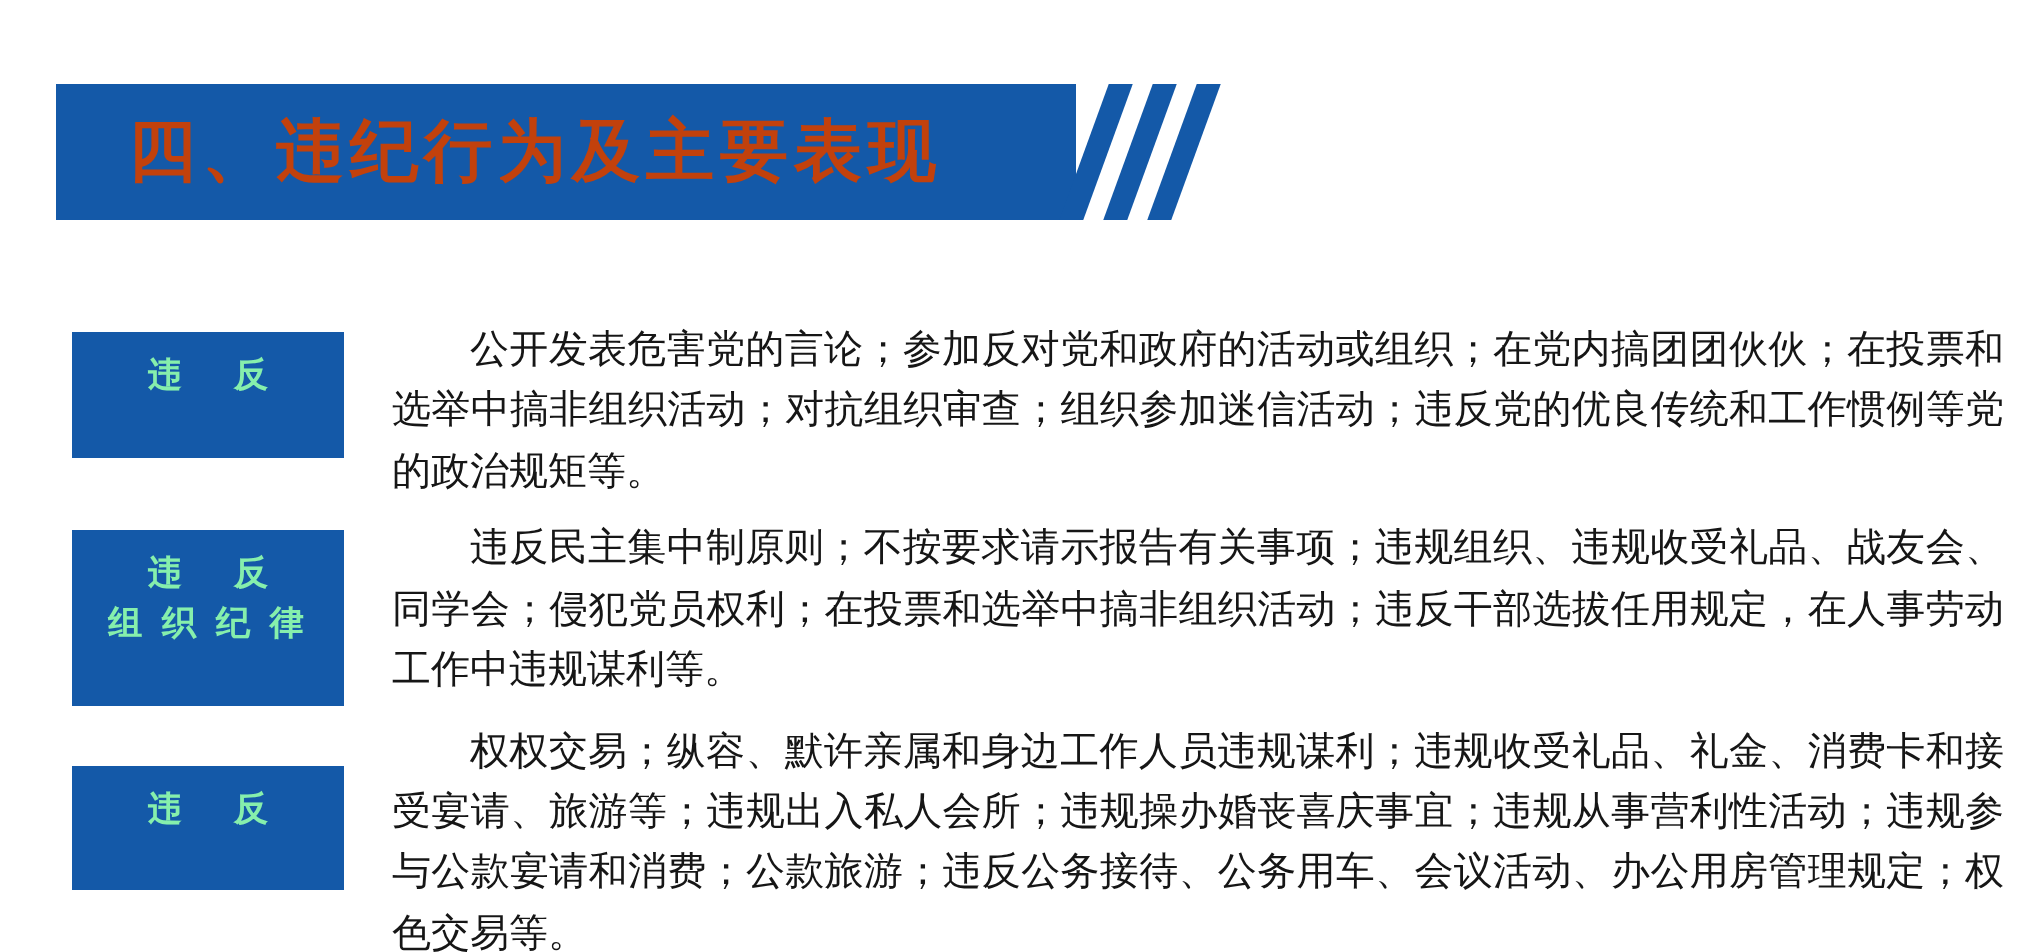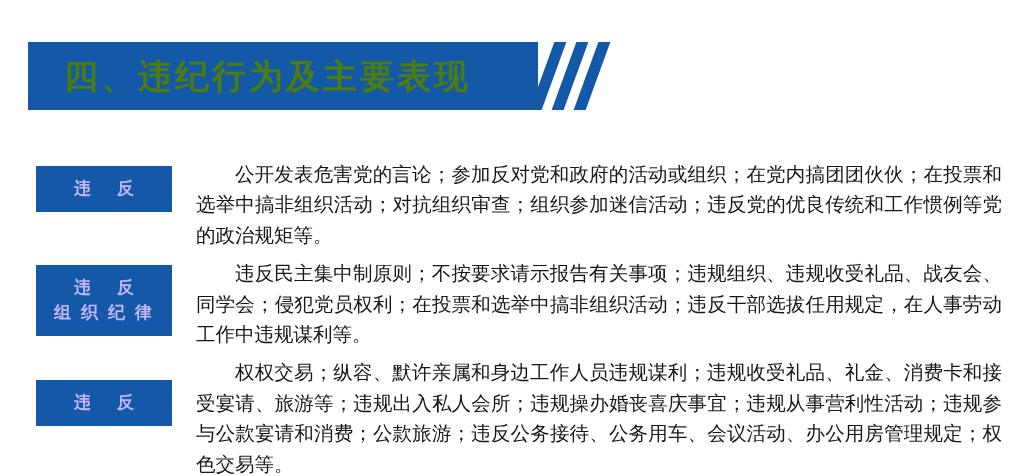--- a/index.html
+++ b/index.html
@@ -35,21 +35,21 @@
     width: 510px;
     height: 68px;
     background: #1459a8;
   }
   .header-title {
     position: absolute;
     left: 36px;
     top: 0;
     height: 68px;
     line-height: 68px;
-    color: #4d7c0f;
+    color: #c2410c;
     font-size: 34px;
     font-weight: bold;
     letter-spacing: 3px;
     white-space: nowrap;
   }
   .slash {
     position: absolute;
     top: 0;
     width: 12px;
     height: 68px;
@@ -70,25 +70,25 @@
   .row {
     display: flex;
     align-items: flex-start;
     margin-bottom: 8px;
   }
   .tag {
     flex: 0 0 auto;
     width: 136px;
     margin-left: 36px;
     background: #1459a8;
-    color: #c4b5fd;
+    color: #86efac;
     font-size: 17px;
     font-weight: bold;
     text-align: center;
-    padding: 10px 0 11px 0;
+    padding: 10px 0 28px 0;
     line-height: 1.45;
     letter-spacing: 1px;
     box-sizing: border-box;
   }
   .tag .tag-line1 {
     letter-spacing: 10px;
     padding-left: 10px;
     display: block;
   }
   .tag .tag-line2 {

